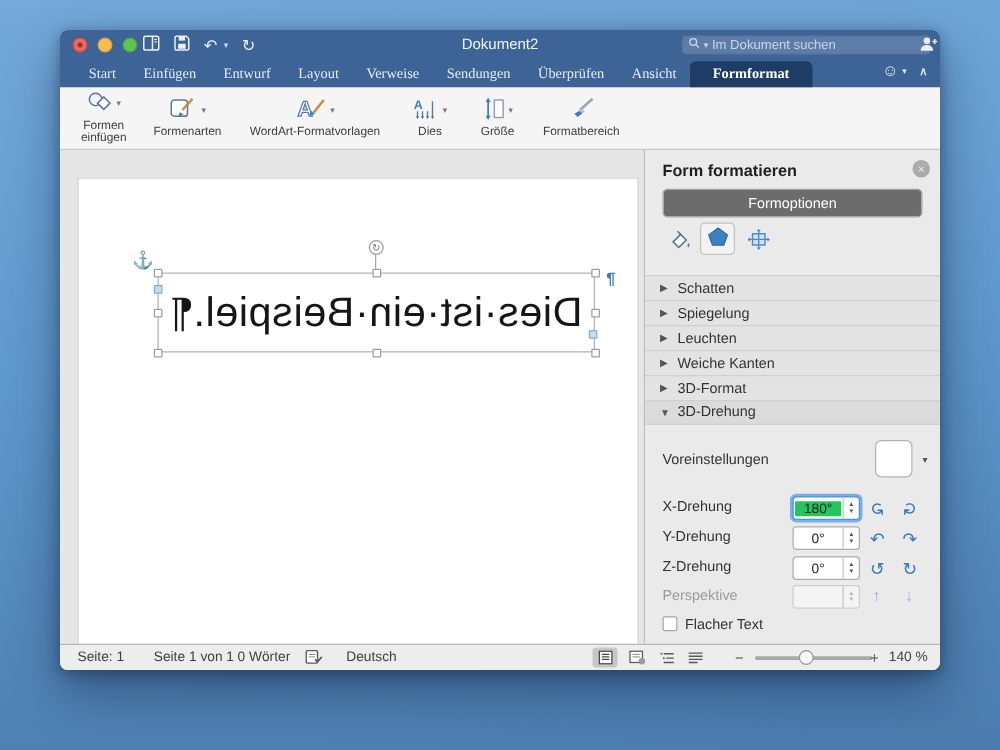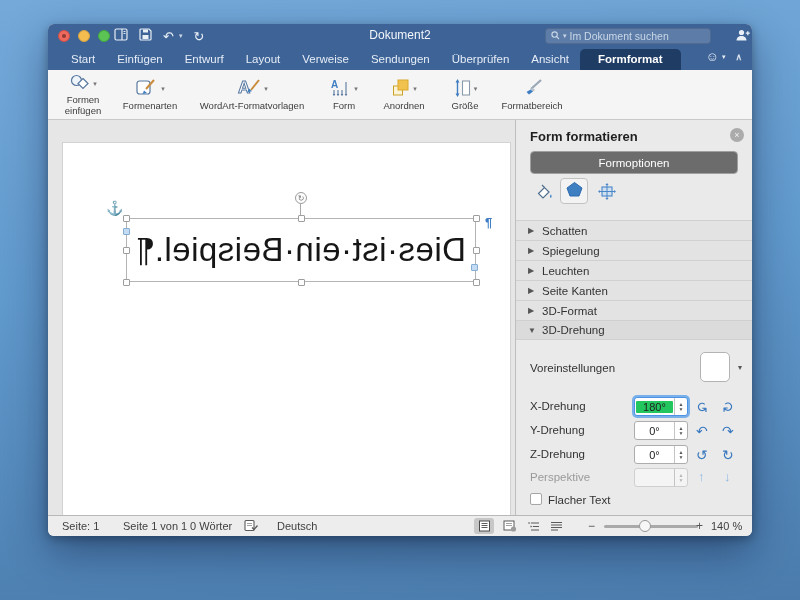--- a/index.html
+++ b/index.html
@@ -17,27 +17,27 @@
   .light.red::after{content:"";display:block;width:4px;height:4px;border-radius:50%;
     background:#8e3a33;margin:3px auto;}
   .light.yellow{background:#f5bd4f;border:1px solid #d6a243;box-sizing:border-box;}
   .light.green{background:#5bc454;border:1px solid #47a93f;box-sizing:border-box;}
   .tb-icons{position:absolute;left:66px;top:0;height:24px;display:flex;align-items:center;gap:11px;
     color:#e9eff7;font-size:13px;}
   .tb-icons .glyph{line-height:1;}
   .tb-caret{font-size:7px;color:#cdd9e8;margin-left:-6px;}
   .win-title{position:absolute;left:0;top:4px;width:100%;text-align:center;
     color:#f3f6fb;font-size:12px;pointer-events:none;}
-  .searchbox{position:absolute;left:497px;top:4px;width:166px;height:16px;border-radius:4px;
+  .searchbox{position:absolute;left:497px;top:4px;width:200px;height:16px;border-radius:4px;
     background:rgba(255,255,255,.17);border:1px solid rgba(0,0,0,.14);box-sizing:border-box;
     display:flex;align-items:center;gap:3px;padding:0 5px;color:#c9d7e8;font-size:10.5px;}
   .share{position:absolute;left:687px;top:4px;}
   
   .tabrow{position:absolute;left:0;top:24px;width:100%;height:22px;background:#3d6397;
-    display:flex;align-items:flex-end;padding-left:12px;box-sizing:border-box;}
+    display:flex;align-items:flex-end;padding-left:12px;box-sizing:border-box;font-family:Liberation Serif, serif;}
   .tab{color:#e6edf6;font-size:11.5px;padding:4px 11px 5px;cursor:default;}
   .tab.active{background:#1e3c64;color:#fff;font-weight:bold;border-radius:5px 5px 0 0;
     padding:4px 18px 5px;}
   .tabrow-right{position:absolute;right:10px;top:25px;display:flex;align-items:center;gap:10px;
     color:#e6edf6;}
   .smiley{font-size:13px;}
   .chevron{font-size:9px;font-weight:bold;color:#d6e0ee;}
   
   .ribbon{position:absolute;left:0;top:46px;width:100%;height:50px;background:#f5f5f6;
     border-bottom:1px solid #c9c9c9;box-sizing:border-box;display:flex;align-items:stretch;
@@ -229,33 +229,21 @@
         <span class="ric">
             <span>
           <svg width="22" height="20" viewBox="0 0 22 20">
                 <text x="1" y="10" font-size="10" font-weight="bold" fill="#3e7fc1">A</text>
                 <path d="M4 12v5M8 12v5M12 12v5M16 4v13" stroke="#5878a0" stroke-width="1.1"></path>
                 <path d="M2.7 16l1.3 2.3L5.3 16zM6.7 16l1.3 2.3L9.3 16zM10.7 16l1.3 2.3 1.3-2.3zM14.7 16l1.3 2.3 1.3-2.3z" fill="#5878a0"></path>
               </svg>
         </span>
             <span class="rcaret">▾</span>
           </span>
-        <span>Form</span>
-      </div>
-      <div class="rbtn" style="width:54px">
-        <span class="ric">
-            <span>
-          <svg width="20" height="19" viewBox="0 0 20 19">
-                <rect x="2.5" y="8" width="9" height="9" fill="#fdf3d7" stroke="#c9a227" stroke-width="1"></rect>
-                <rect x="7" y="2" width="10" height="10" fill="#f2c24e" stroke="#d9a92f" stroke-width="1"></rect>
-              </svg>
-        </span>
-            <span class="rcaret">▾</span>
-          </span>
-        <span>Anordnen</span>
+        <span>Dies</span>
       </div>
       <div class="rbtn" style="width:42px">
         <span class="ric">
             <span>
           <svg width="19" height="20" viewBox="0 0 19 20">
                 <path d="M4.5 3v14" stroke="#3e7fc1" stroke-width="1.4"></path>
                 <path d="M2.5 4.5L4.5 1l2 3.5zM2.5 15.5l2 3.5 2-3.5z" fill="#3e7fc1"></path>
                 <rect x="9.5" y="3" width="7" height="14" fill="#fff" stroke="#8a9bac" stroke-width="1.1"></rect>
               </svg>
         </span>
@@ -342,21 +330,21 @@
           <div class="sect">
               <span class="tri">▶</span>
               <span>Spiegelung</span>
             </div>
           <div class="sect">
               <span class="tri">▶</span>
               <span>Leuchten</span>
             </div>
           <div class="sect">
               <span class="tri">▶</span>
-              <span>Seite Kanten</span>
+              <span>Weiche Kanten</span>
             </div>
           <div class="sect">
               <span class="tri">▶</span>
               <span>3D-Format</span>
             </div>
           <div class="sect open">
               <span class="tri">▼</span>
               <span>3D-Drehung</span>
             </div>
         </div>

